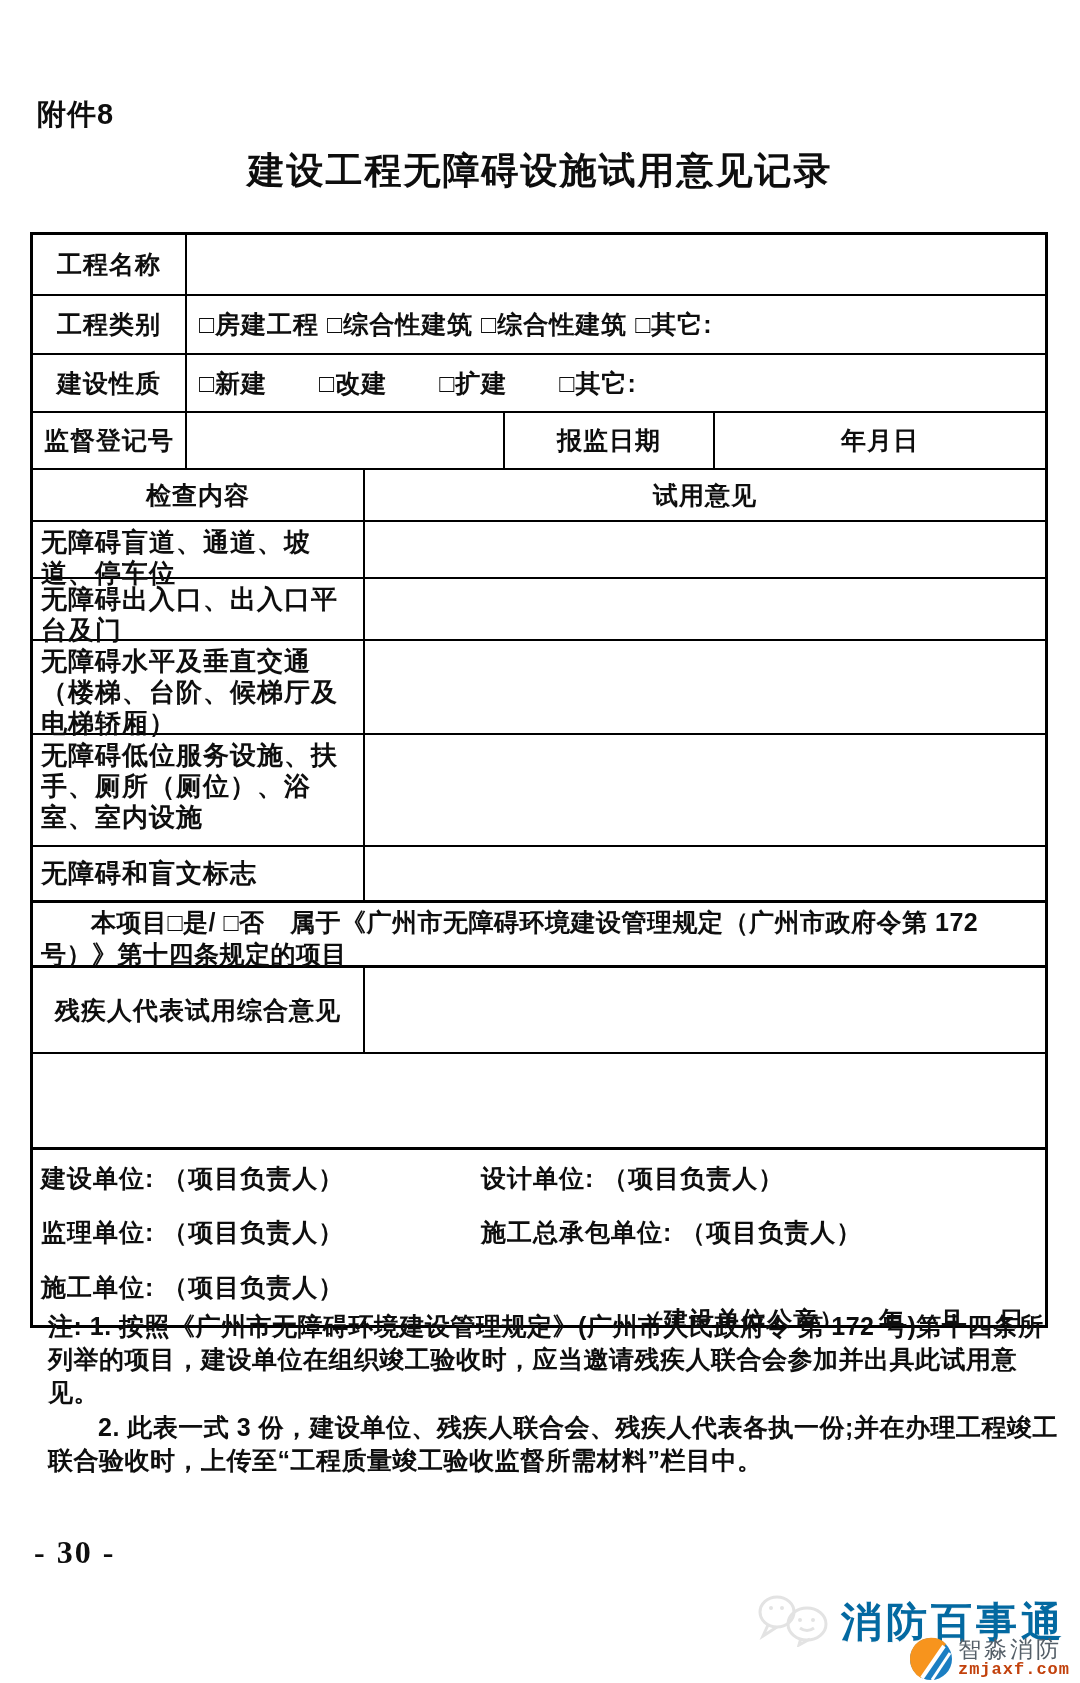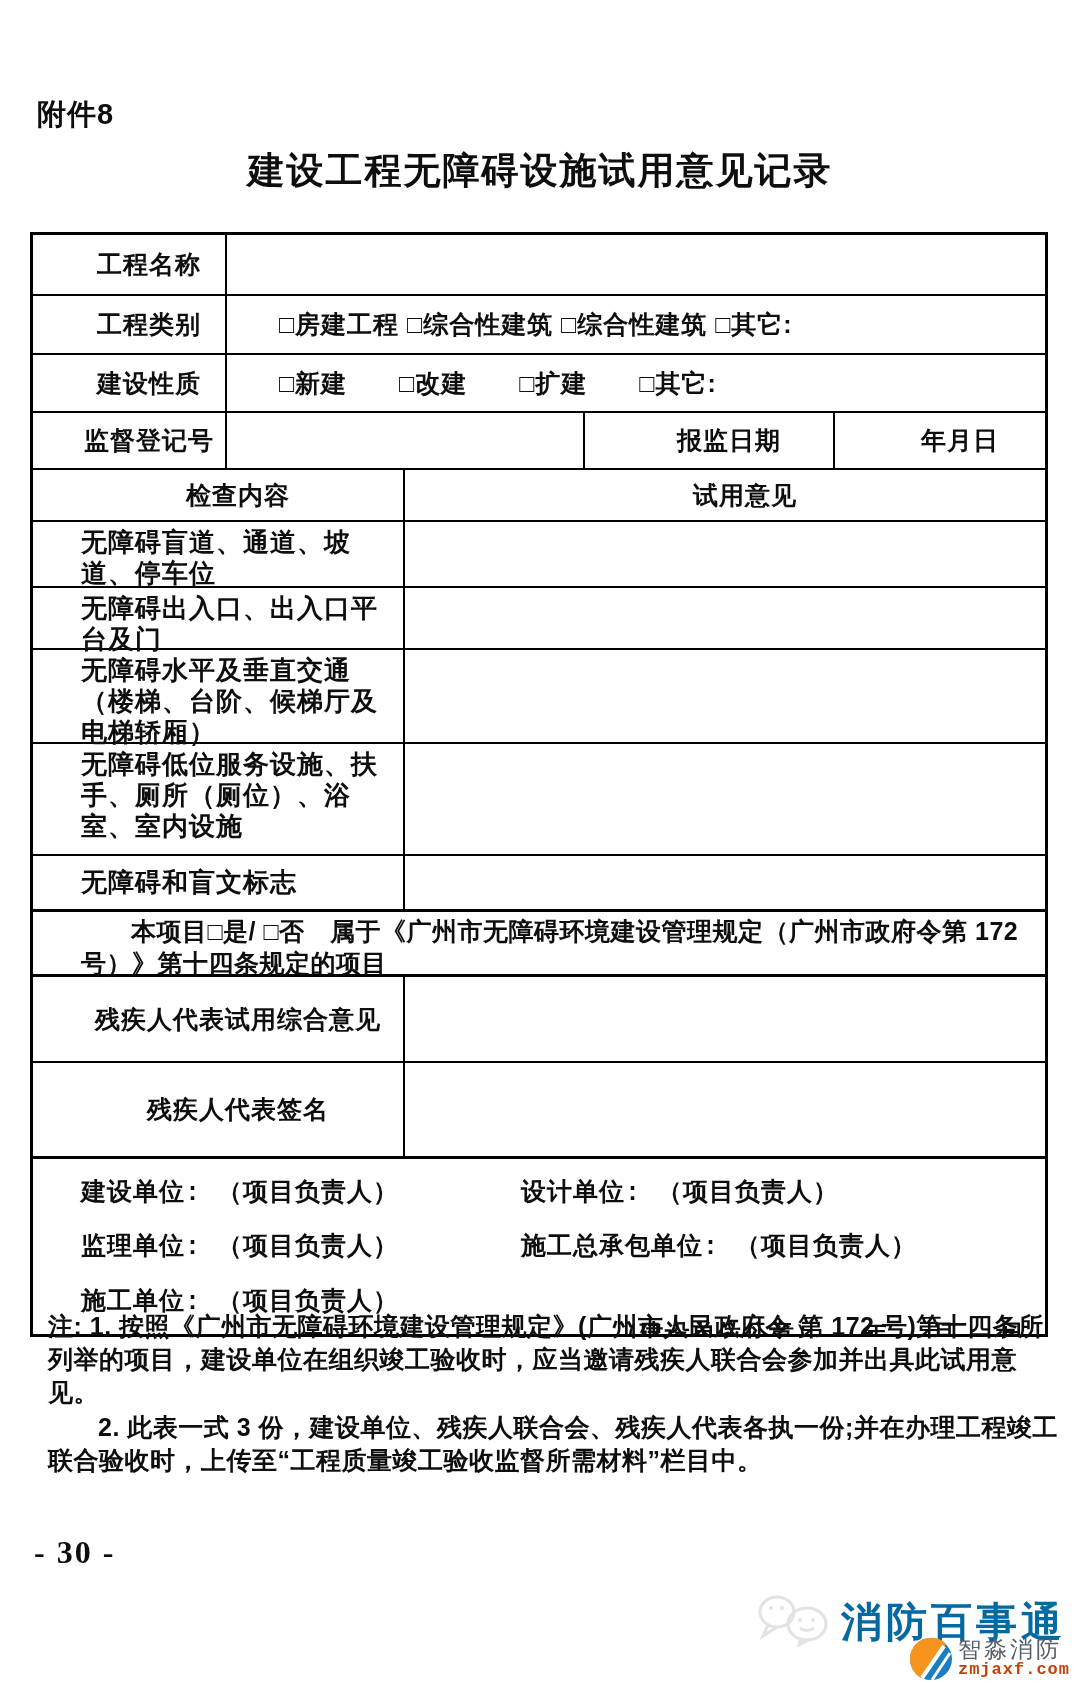--- a/index.html
+++ b/index.html
@@ -5,37 +5,37 @@
   html,body{margin:0;padding:0;background:#ffffff;}
   .page{width:1080px;height:1683px;background:#fff;position:relative;color:#0e0e0e;
         font-family:"Liberation Sans",sans-serif;overflow:hidden;}
   .attach{position:absolute;left:37px;top:95px;font-size:29px;font-weight:bold;letter-spacing:1px;}
   .title{position:absolute;left:0;top:146px;width:1018px;margin:0 31px;text-align:center;
          font-size:37px;font-weight:bold;letter-spacing:2px;}
   .tbl{position:absolute;left:30px;top:232px;width:1018px;border:3px solid #000;box-sizing:border-box;}
   .row{display:flex;border-bottom:2px solid #000;box-sizing:border-box;align-items:stretch;}
   .row.thick{border-bottom-width:3px;}
   .row:last-child{border-bottom:none;}
-  .cell{box-sizing:border-box;min-width:0;margin-left:40px;}
+  .cell{box-sizing:border-box;min-width:0;}
   .brd{border-right:2px solid #000;}
   .lbl{display:flex;align-items:center;justify-content:center;text-align:center;
        font-size:25px;font-weight:bold;letter-spacing:1px;}
   .w-lbl{flex:0 0 154px;width:154px;}
   .w-chk{flex:0 0 332px;width:332px;}
   .w-blank{flex:0 0 318px;width:318px;}
   .w-date{flex:0 0 210px;width:210px;}
   .val{flex:1;display:flex;align-items:center;padding-left:12px;
        font-size:25px;font-weight:bold;letter-spacing:1px;}
   .fill{flex:1;}
   .item{font-size:26px;font-weight:bold;line-height:31px;padding:5px 10px 0 8px;
         letter-spacing:1px;display:block;}
   .item.mid{display:flex;align-items:center;padding-top:0;}
   .clause{font-size:25px;font-weight:bold;line-height:32px;padding:3px 10px 0 8px;
           text-indent:2em;letter-spacing:0.5px;width:100%;}
-  .sigblock{width:100%;padding:11px 0 0 8px;overflow:hidden;font-family:Liberation Mono, monospace;}
+  .sigblock{width:100%;padding:4px 0 0 8px;overflow:hidden;}
   .sig-line{display:flex;font-size:25px;font-weight:bold;letter-spacing:1px;line-height:30px;}
   .sig-col1{flex:0 0 440px;width:440px;}
   .m1{margin-top:9px;} .m2{margin-top:24px;} .m3{margin-top:25px;}
   .sig-seal{font-size:25px;font-weight:bold;text-align:right;padding-right:20px;
             margin-top:3px;line-height:30px;letter-spacing:1px;}
   .notes{position:absolute;left:32px;top:1310px;width:1018px;font-size:25px;
          font-weight:bold;line-height:33px;letter-spacing:0.5px;margin-left:16px;}
   .notes p{margin:0;}
   .notes p.n2{text-indent:2em;margin-top:2px;}
   .pagenum{position:absolute;left:34px;top:1534px;font-size:32px;font-weight:bold;
@@ -79,21 +79,21 @@
       <div class="cell brd w-blank"></div>
       <div class="cell lbl brd w-date">报监日期</div>
       <div class="cell lbl fill">年月日</div>
     </div>
 
     <div class="row" style="height:52px">
       <div class="cell lbl brd w-chk">检查内容</div>
       <div class="cell lbl fill">试用意见</div>
     </div>
 
-    <div class="row" style="height:66px">
+    <div class="row" style="height:57px">
       <div class="cell item brd w-chk">无障碍盲道、通道、坡道、停车位</div>
       <div class="cell fill"></div>
     </div>
 
     <div class="row" style="height:62px">
       <div class="cell item brd w-chk">无障碍出入口、出入口平台及门</div>
       <div class="cell fill"></div>
     </div>
 
     <div class="row" style="height:94px">
@@ -114,21 +114,20 @@
     <div class="row thick" style="height:65px">
       <div class="cell clause">本项目□是/ □否　属于《广州市无障碍环境建设管理规定（广州市政府令第 172 号）》第十四条规定的项目</div>
     </div>
 
     <div class="row" style="height:86px">
       <div class="cell lbl brd w-chk">残疾人代表试用综合意见</div>
       <div class="cell fill"></div>
     </div>
 
     <div class="row thick" style="height:96px">
-      <div class="cell lbl brd w-chk">残疾人代表签名</div>
       <div class="cell fill"></div>
     </div>
 
     <div class="row" style="height:175px">
       <div class="cell sigblock">
         <div class="sig-line m1">
           <span class="sig-col1">建设单位: （项目负责人）</span>
           <span>设计单位: （项目负责人）</span>
         </div>
         <div class="sig-line m2">

